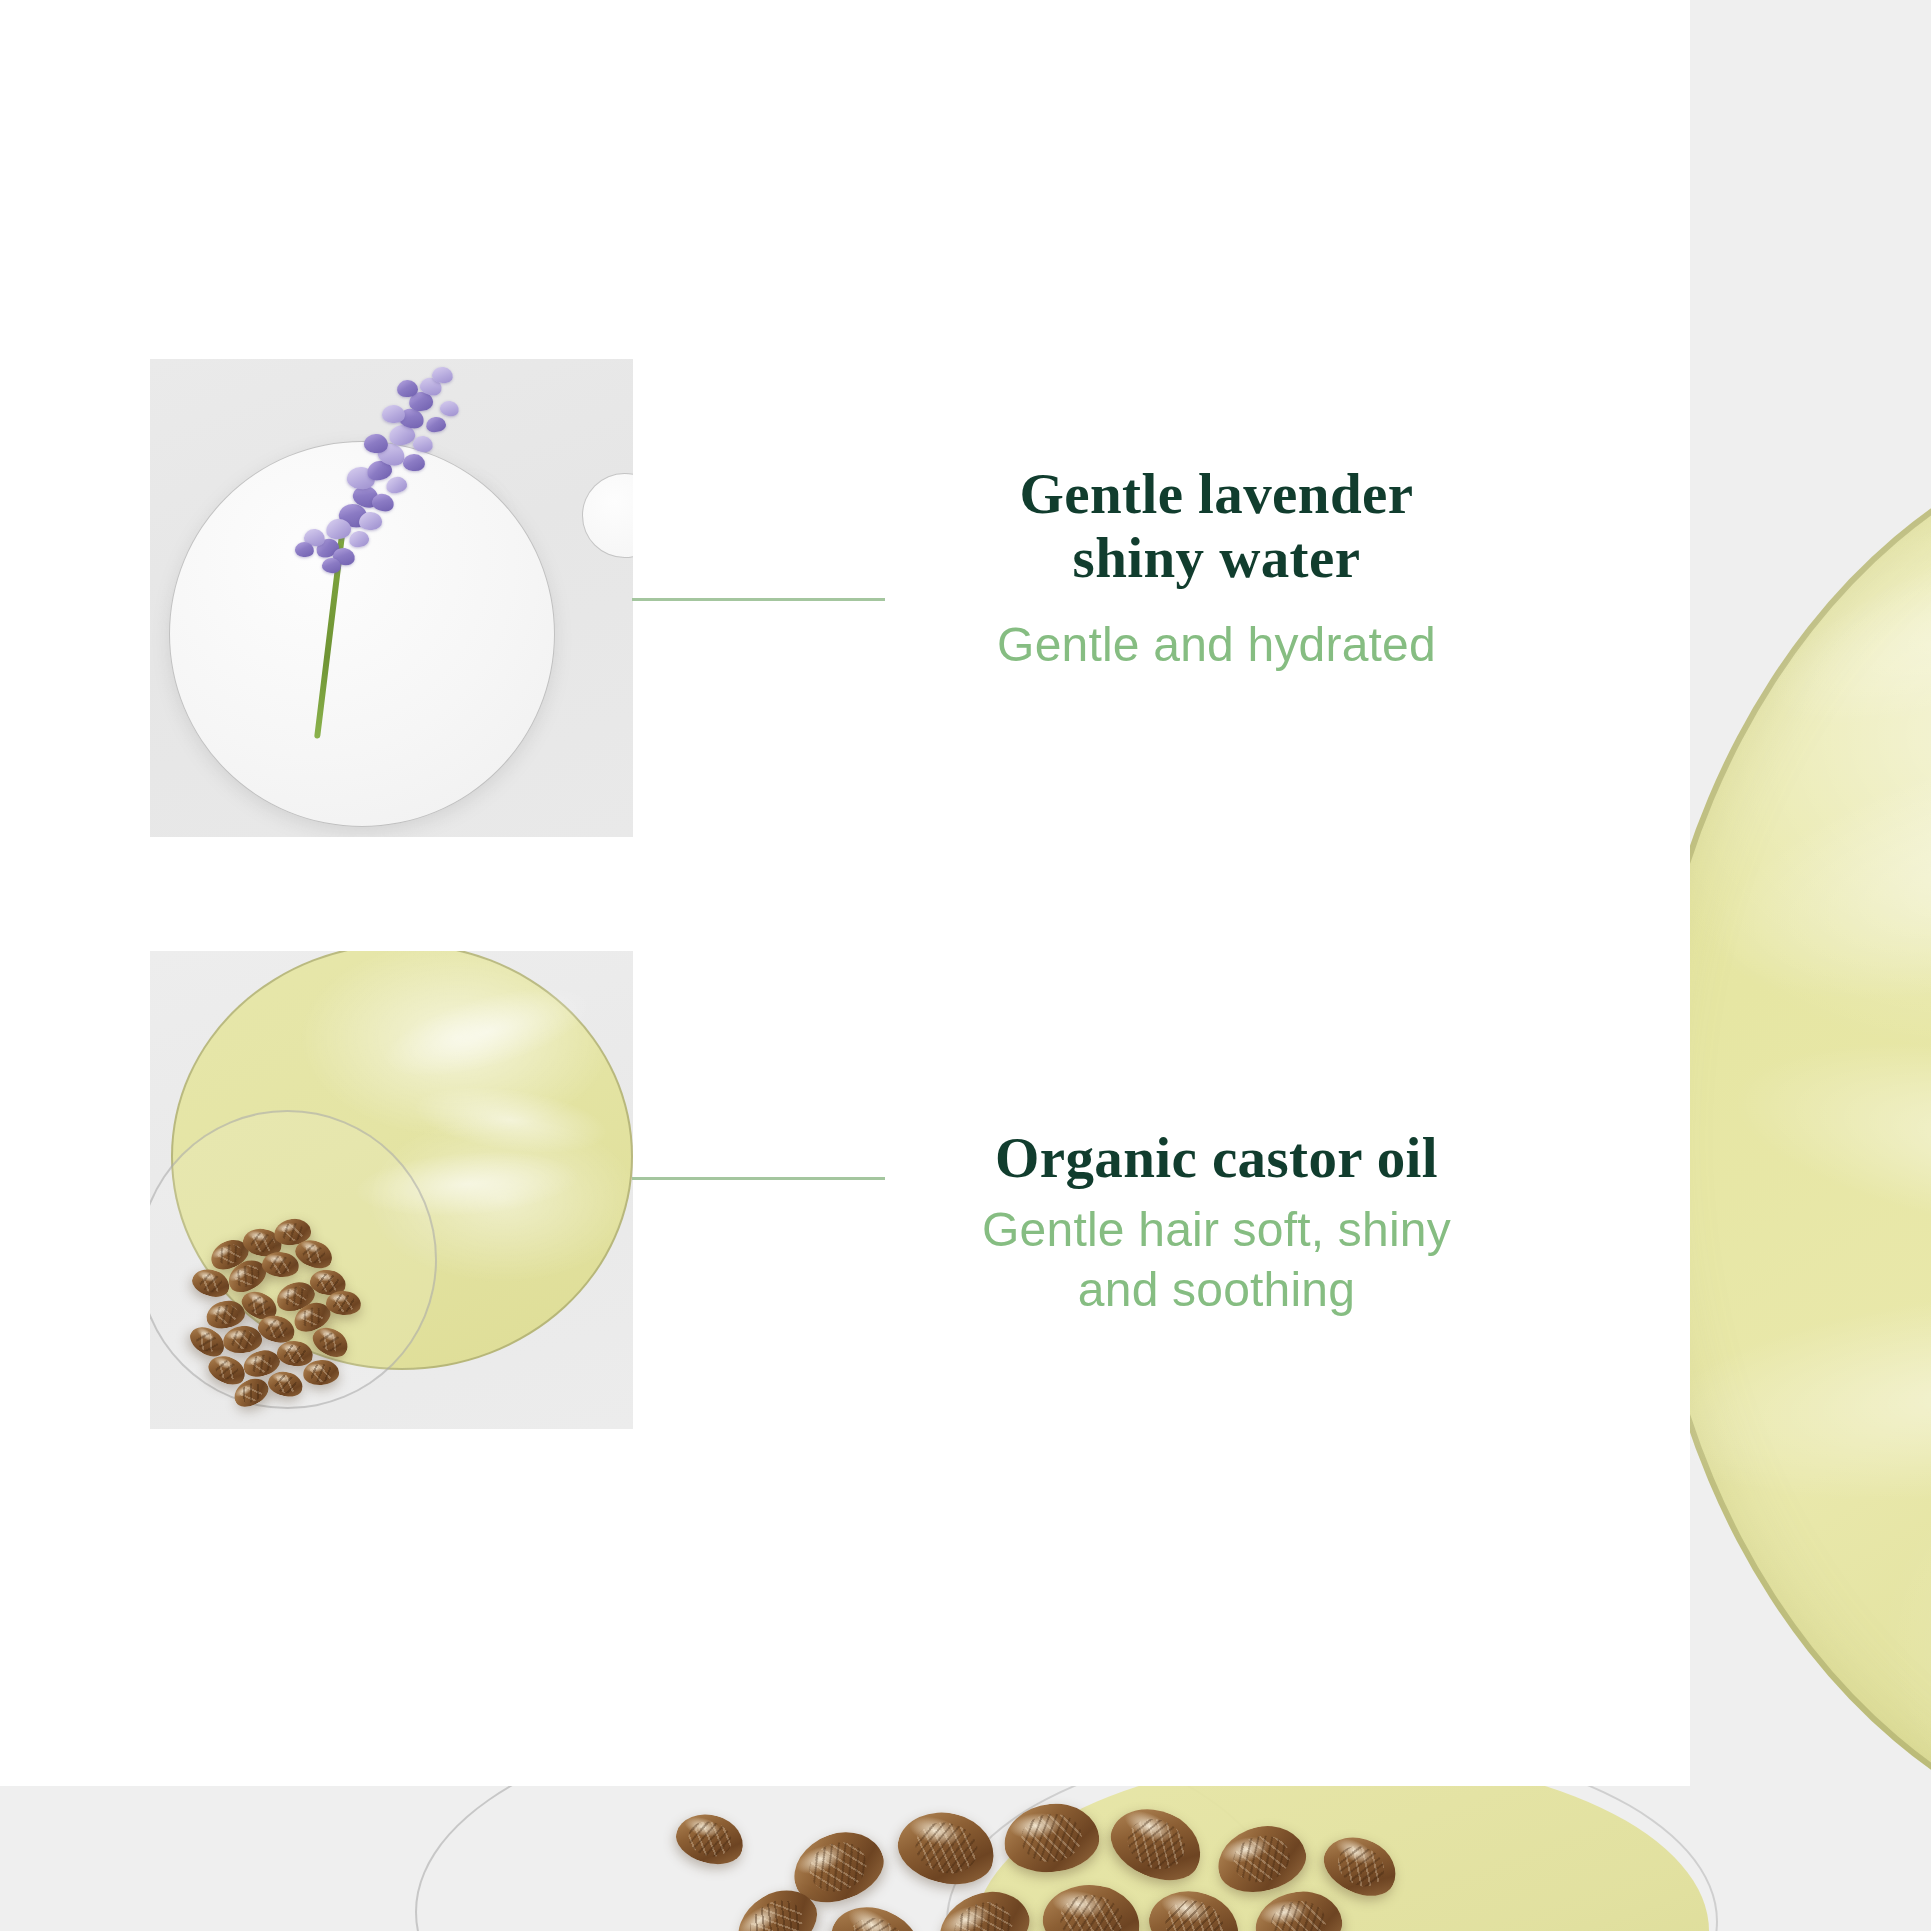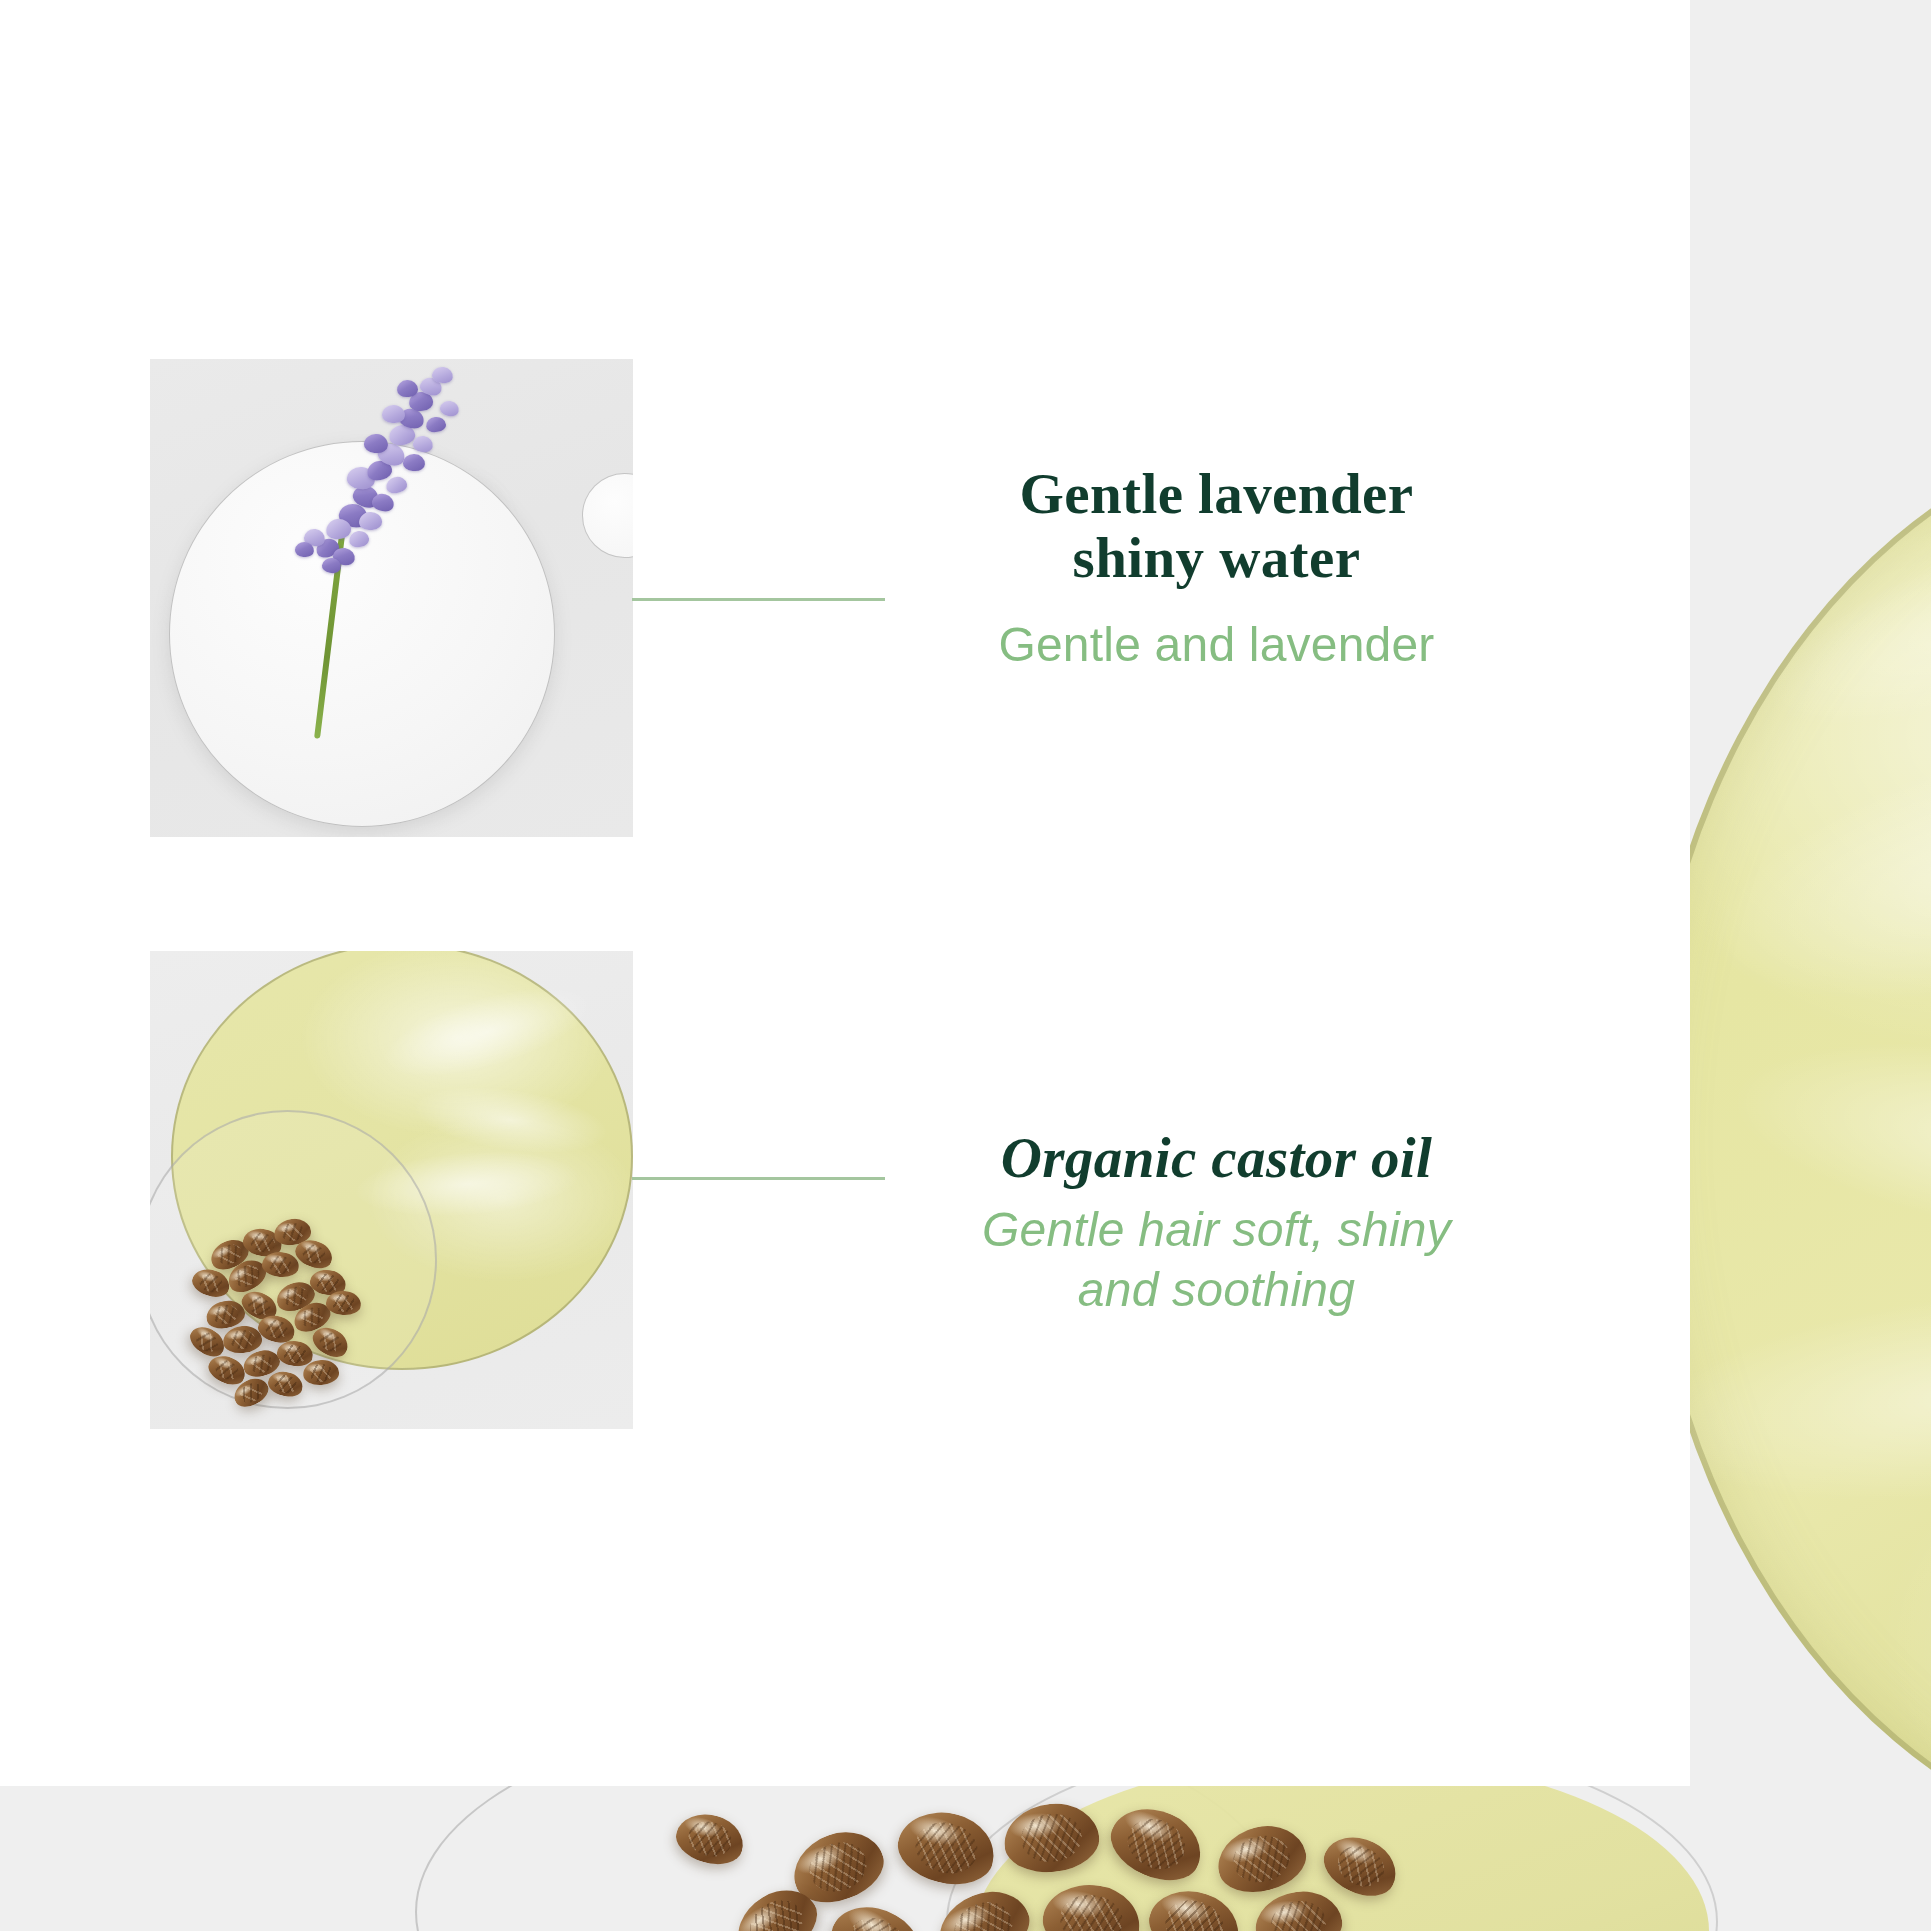--- a/index.html
+++ b/index.html
@@ -236,21 +236,21 @@
   #connector-1 { left: 632px; top: 598px;  width: 253px; }
   #connector-2 { left: 632px; top: 1177px; width: 253px; }
 
   
   .text-block {
     position: absolute;
     width: 695px;
     text-align: center;
   }
   #text-block-1 { left: 869px; top: 462px; }
-  #text-block-2 { left: 869px; top: 1126px; font-style: italic; }
+  #text-block-2 { left: 869px; top: 1126px; }
 
   .heading {
     font-family: "Liberation Serif", "DejaVu Serif", serif;
     font-weight: 700;
     font-size: 57px;
     line-height: 1.12;
     letter-spacing: 0.4px;
     color: #113d2e;
     margin: 0;
   }
@@ -374,21 +374,21 @@
 
   <div class="connector" id="connector-1"></div>
   <div class="connector" id="connector-2"></div>
 
   <div class="text-block" id="text-block-1">
     <h2 class="heading">
       <span>Gentle lavender</span><br>
       <span>shiny water</span>
     </h2>
     <p class="subheading">
-      <span>Gentle and lavender</span>
+      <span>Gentle and hydrated</span>
     </p>
   </div>
 
   <div class="text-block" id="text-block-2">
     <h2 class="heading">
       <span>Organic castor oil</span>
     </h2>
     <p class="subheading">
       <span>Gentle hair soft, shiny</span><br>
       <span>and soothing</span>

